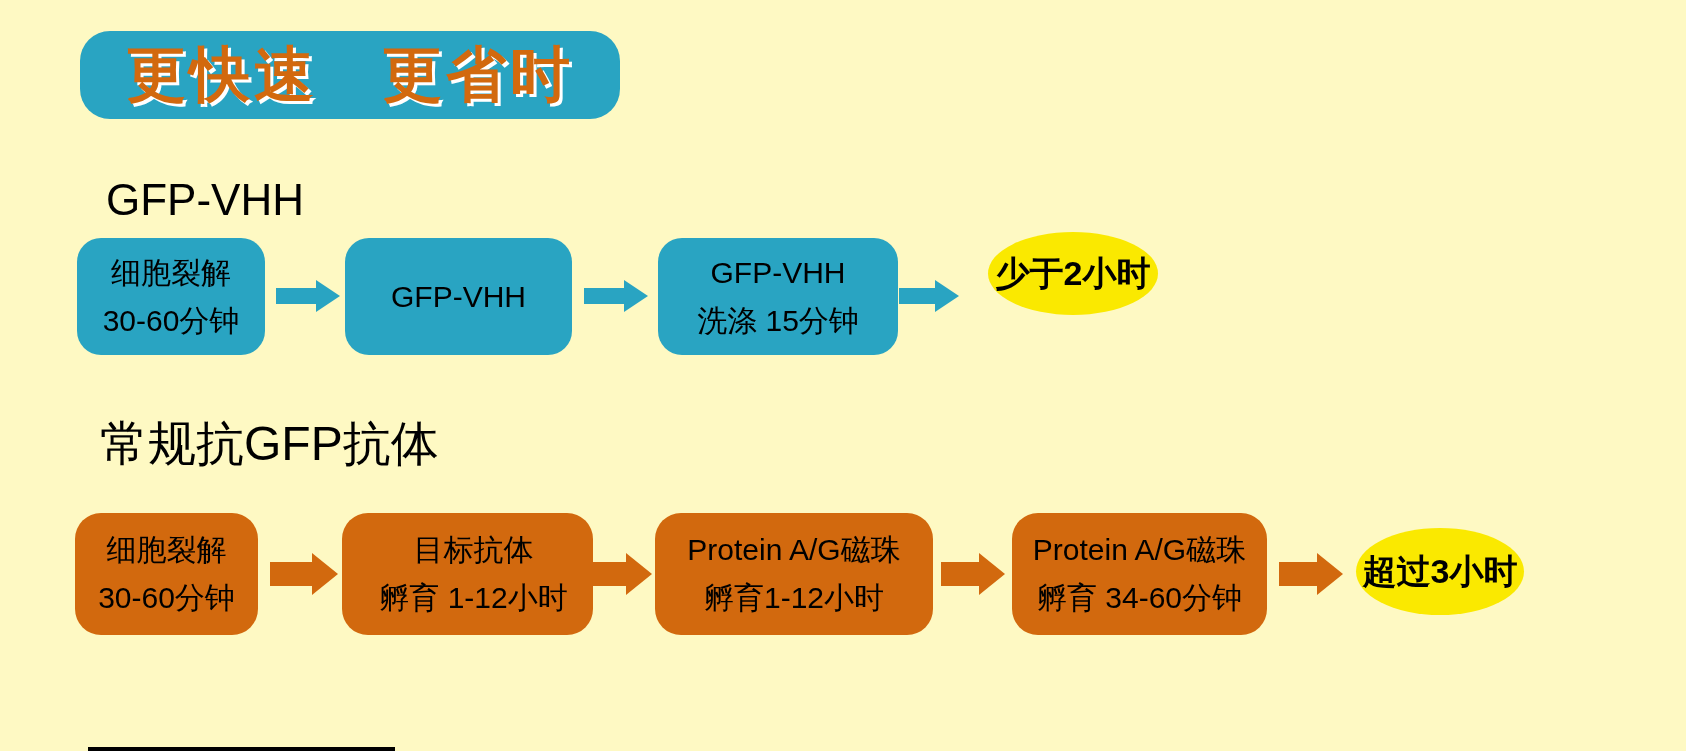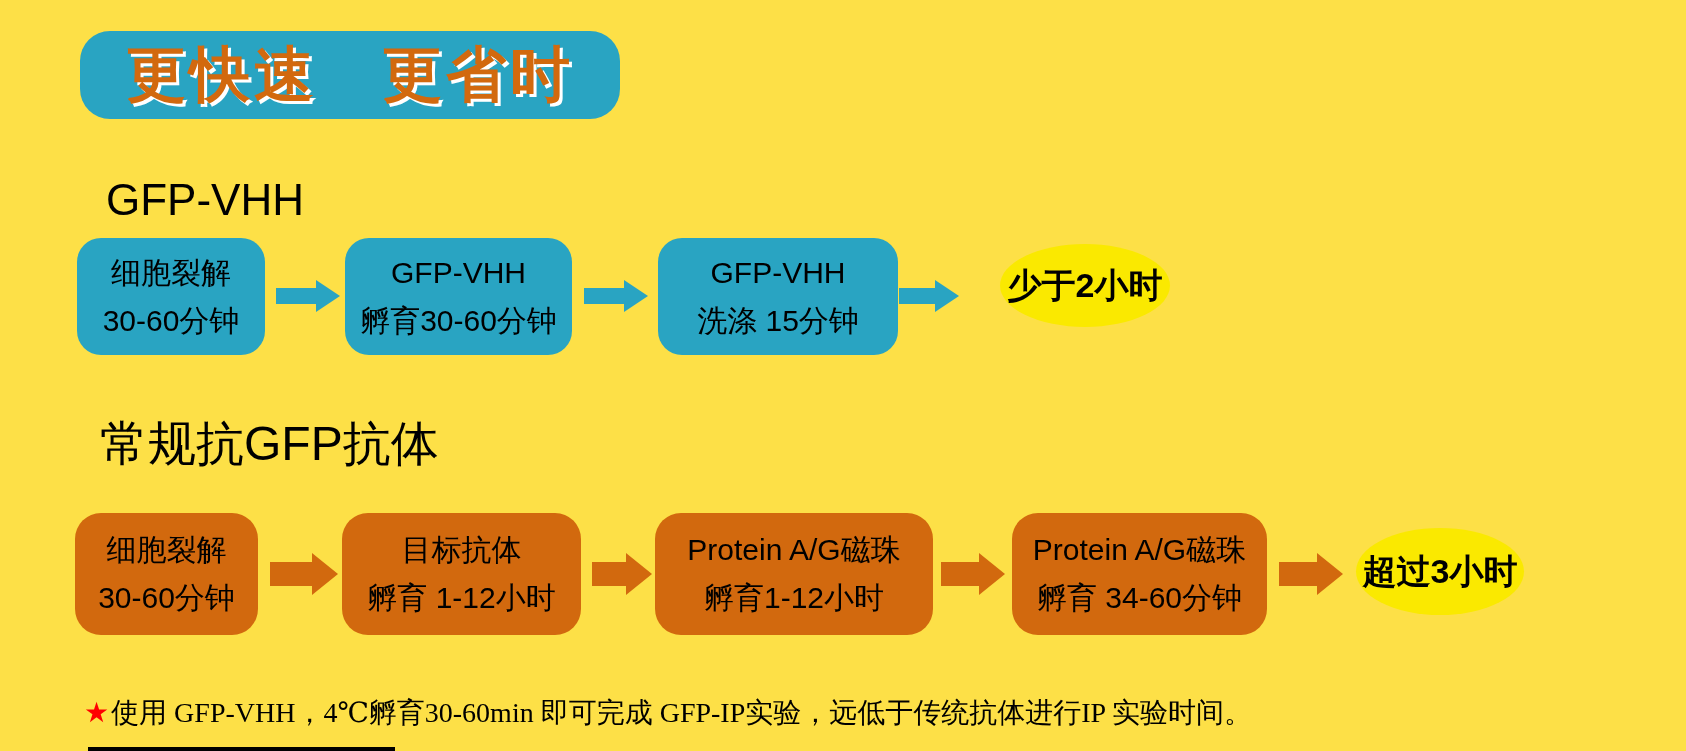--- a/index.html
+++ b/index.html
@@ -1,21 +1,21 @@
 <!DOCTYPE html>
 <html style="--teal: #29A4C2; --orange: #D2690E; --yellow: #FAE900; --ink: #000000; --star-red: #FF0000; --white: #FFFFFF;"><head>
 <meta charset="utf-8">
 <style>
   :root{
     --teal:#29A4C2; --orange:#D2690E; --yellow:#FAE900;
     --ink:#000000; --star-red:#FF0000; --white:#FFFFFF;
   }
   html,body{margin:0;padding:0;background:#ffffff;}
   .canvas{
-    position:relative; width:1686px; height:751px; background:#fde047;
+    position:relative; width:1686px; height:751px; background:#fef9c3;
     font-family:"Liberation Sans","DejaVu Sans",sans-serif; overflow:hidden;
   }
   
   .title-banner{
     position:absolute; left:80px; top:31px; width:540px; height:88px;
     background:var(--teal); border-radius:30px;
     display:flex; align-items:center; justify-content:center;
   }
   .title-text{
     font-size:60px; font-weight:bold; color:var(--orange);
@@ -80,49 +80,48 @@
   <div class="box teal" style="left:77px;width:188px;">
     <span>细胞裂解</span>
     <span>30-60分钟</span>
   </div>
   <div class="arrow teal" style="left:276px;top:280px;width:64px;height:32px;">
     <span class="shaft"></span>
     <span class="head"></span>
   </div>
   <div class="box teal" style="left:345px;width:227px;">
     <span>GFP-VHH</span>
-    <span>孵育30-60分钟</span>
   </div>
   <div class="arrow teal" style="left:584px;top:280px;width:64px;height:32px;">
     <span class="shaft"></span>
     <span class="head"></span>
   </div>
   <div class="box teal" style="left:658px;width:240px;">
     <span>GFP-VHH</span>
     <span>洗涤 15分钟</span>
   </div>
   <div class="arrow teal" style="left:899px;top:280px;width:60px;height:32px;">
     <span class="shaft"></span>
     <span class="head"></span>
   </div>
-  <div class="ellipse" style="left:988px;top:244px;width:170px;height:83px;margin-left:12px;">
+  <div class="ellipse" style="left:988px;top:232px;width:170px;height:83px;">
     <span>少于2小时</span>
   </div>
 
   <div class="flow-label l2">常规抗GFP抗体</div>
 
   <div class="box orange" style="left:75px;width:183px;">
     <span>细胞裂解</span>
     <span>30-60分钟</span>
   </div>
   <div class="arrow orange" style="left:270px;top:553px;width:68px;height:42px;">
     <span class="shaft"></span>
     <span class="head"></span>
   </div>
-  <div class="box orange" style="left:342px;width:239px;">
+  <div class="box orange" style="left:342px;width:239px;padding-left:12px;">
     <span>目标抗体</span>
     <span>孵育 1-12小时</span>
   </div>
   <div class="arrow orange" style="left:592px;top:553px;width:60px;height:42px;">
     <span class="shaft"></span>
     <span class="head"></span>
   </div>
   <div class="box orange" style="left:655px;width:278px;">
     <span>Protein A/G磁珠</span>
     <span>孵育1-12小时</span>
@@ -136,19 +135,16 @@
     <span>孵育 34-60分钟</span>
   </div>
   <div class="arrow orange" style="left:1279px;top:553px;width:64px;height:42px;">
     <span class="shaft"></span>
     <span class="head"></span>
   </div>
   <div class="ellipse" style="left:1356px;top:528px;width:168px;height:87px;">
     <span>超过3小时</span>
   </div>
 
-  <div class="footnote">
-    <span class="star">★</span><span>使用 GFP-VHH，4℃孵育30-60min 即可完成 GFP-IP实验，远低于传统抗体进行IP 实验时间。</span>
-  </div>
 
   <div class="bottom-bar"></div>
 
 </div>
 
 </body></html>

